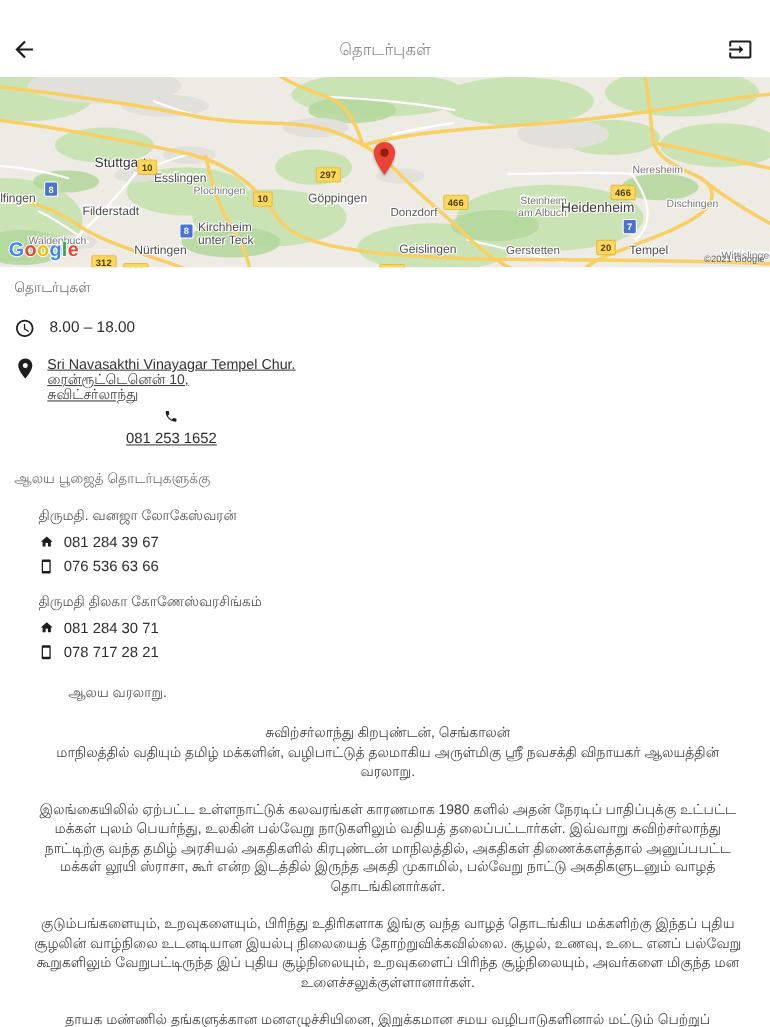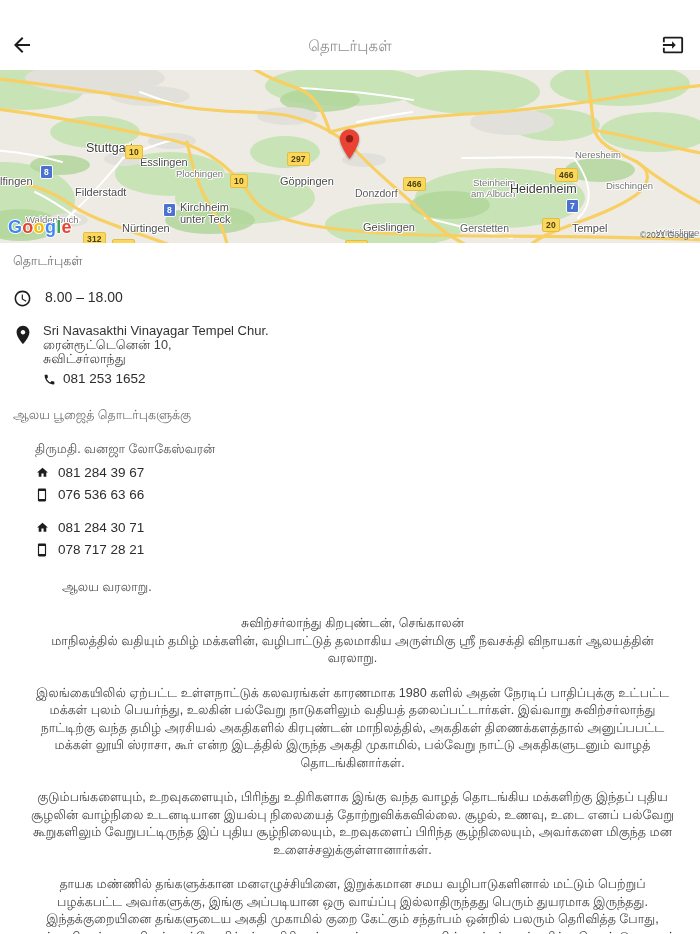--- a/index.html
+++ b/index.html
@@ -34,26 +34,26 @@
            letter-spacing:.3px; cursor:pointer;
            text-shadow:-1px 0 #fff,1px 0 #fff,0 -1px #fff,0 1px #fff; }
   .attrib { position:absolute; right:5px; bottom:3px; font-size:8.5px; color:#5c5c5c;
             text-shadow:0 0 2px #fff; }
 
   
   .content { padding:0 22px 0 13px; color:#424242; }
   .sec-heading { margin-top:11px; font-size:12.5px; color:#6b6b6b; }
   .hours-row { display:flex; align-items:flex-start; gap:13px; margin-top:19px;
                font-size:14px; color:#2d2d2d; }
-  .address-row { display:flex; align-items:flex-start; gap:9px; margin-top:16px; }
+  .address-row { display:flex; align-items:flex-start; gap:9px; margin-top:16px;text-decoration:underline; }
   .address-row .pin-ic { margin-left:-1px; flex:0 0 auto; }
   .addr-block { font-size:12.7px; line-height:14px; color:#3e3e3e; }
   .addr-block .l0 { font-size:13px; color:#333; }
   .phone-row { display:flex; align-items:center; gap:7px; margin-top:6px;
-               font-size:13.5px; color:#2d2d2d; }
+               font-size:13.5px; color:#2d2d2d;flex-direction:column; }
   .pooja-heading { margin-top:22px; font-size:12.5px; color:#6b6b6b; }
   .person { margin-left:22px; margin-top:18px; }
   .person .pname { font-size:12.5px; color:#4f4f4f; }
   .contact-line { display:flex; align-items:center; gap:9px; margin-top:7px;
                   font-size:13.5px; color:#2d2d2d; }
   .contact-line .ic { width:14px; display:flex; justify-content:center; }
   .history-title { margin-top:23px; margin-left:49px; font-size:12.5px; color:#4f4f4f; }
   .para { margin:17px 0 0 14px; font-size:12.6px; line-height:17.5px; color:#414141;
           white-space:pre-line;text-align:center; }
   .para.first { margin-top:19px; }
@@ -230,20 +230,21 @@
         <span class="ic">
             <svg viewBox="0 0 24 24" width="14" height="14">
           <path class="icon-dark" d="M17 1.01L7 1c-1.1 0-2 .9-2 2v18c0 1.1.9 2 2 2h10c1.1 0 2-.9 2-2V3c0-1.1-.9-1.99-2-1.99zM17 19H7V5h10v14z"></path>
             </svg>
           </span>
         <span>076 536 63 66</span>
       </div>
     </div>
 
     <div class="person">
+      <div class="pname">திருமதி திலகா கோணேஸ்வரசிங்கம்</div>
       <div class="contact-line">
         <span class="ic">
             <svg viewBox="0 0 24 24" width="13" height="13">
           <path class="icon-dark" d="M10 20v-6h4v6h5v-8h3L12 3 2 12h3v8z"></path>
             </svg>
           </span>
         <span>081 284 30 71</span>
       </div>
       <div class="contact-line">
         <span class="ic">

